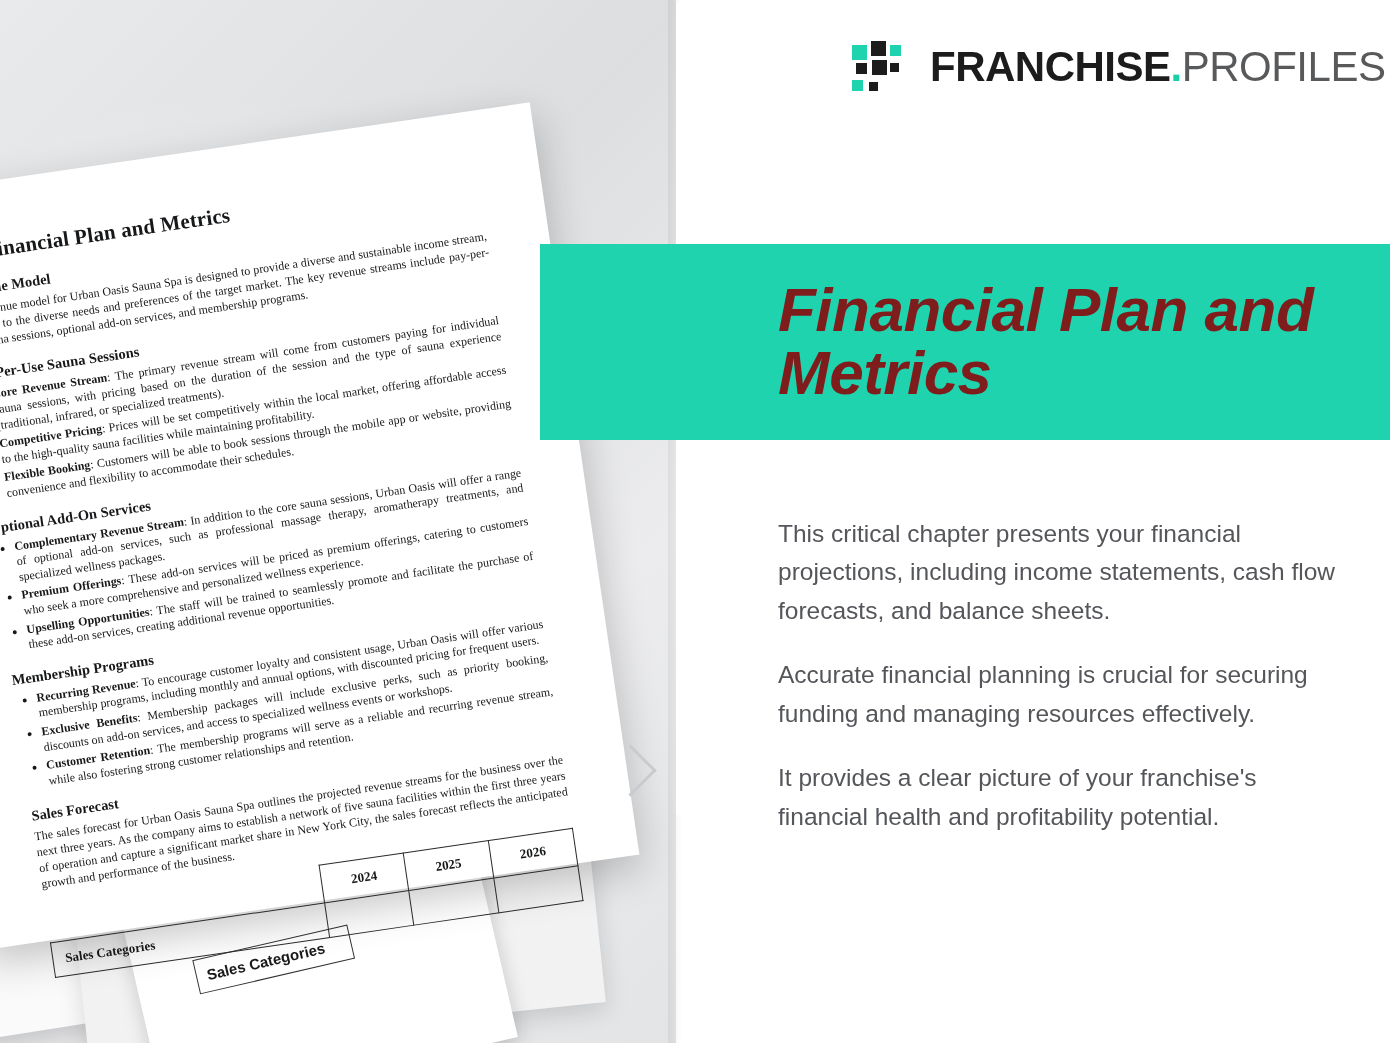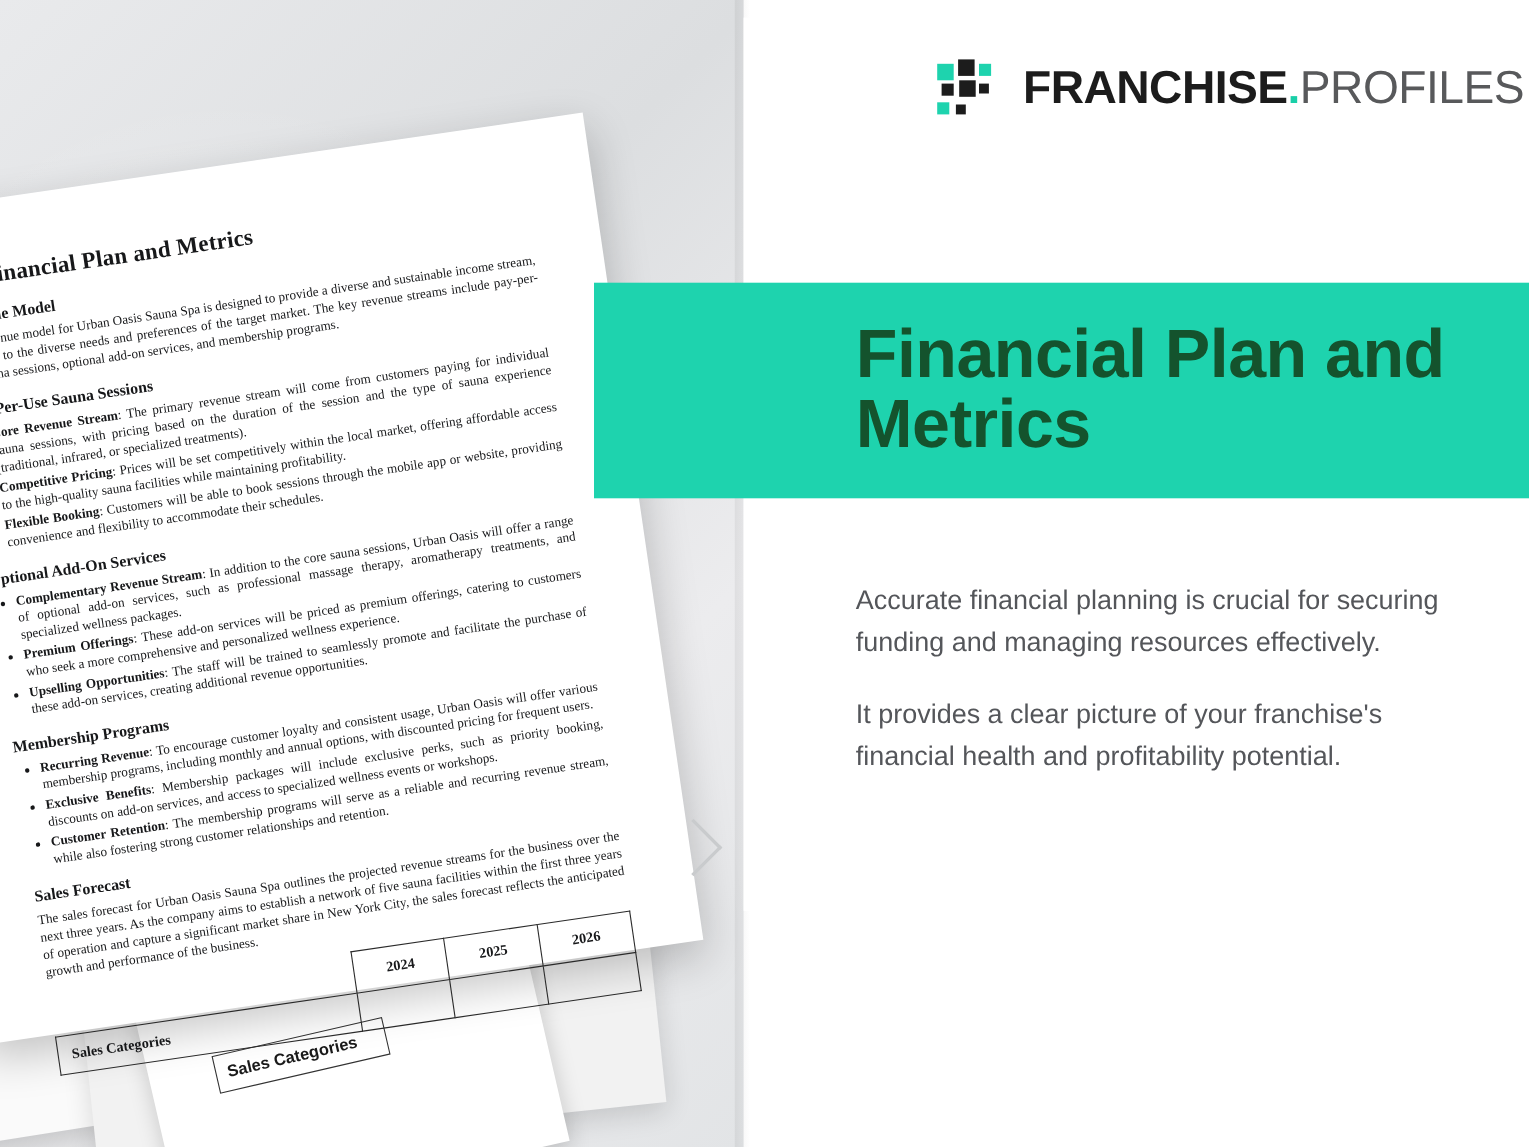--- a/index.html
+++ b/index.html
@@ -139,21 +139,21 @@
     width: 34px;
     height: 34px;
     border-top: 3px solid #c9cbcd;
     border-right: 3px solid #c9cbcd;
     transform: rotate(45deg);
   }
 
   
   .right-panel {
     position: absolute;
-    left: 676px; top: 16px;
+    left: 676px; top: 3px;
     width: 714px; height: 812px;
     background: #ffffff;
   }
 
   .logo-wrap {
     position: absolute;
     left: 176px;
     top: 38px;
     display: flex;
     align-items: center;
@@ -187,23 +187,24 @@
     background: #1ed3ae;
   }
   .title-band h2 {
     position: absolute;
     left: 238px;
     top: 34px;
     margin: 0;
     font-size: 62px;
     font-weight: bold;
     line-height: 1.02;
-    color: #14532d;
+    color: #7f1d1d;
     letter-spacing: -0.5px;
     width: 600px;
+    font-style: italic;
   }
 
   .body-copy {
     position: absolute;
     left: 102px;
     top: 512px;
     width: 570px;
     color: #54565a;
     font-size: 24.5px;
     line-height: 1.57;
@@ -300,16 +301,17 @@
     <span class="logo-text">
       <span class="bold">FRANCHISE</span><span class="dot">.</span><span class="light">PROFILES</span>
     </span>
   </div>
 
   <div class="title-band">
     <h2>Financial Plan and Metrics</h2>
   </div>
 
   <div class="body-copy">
+    <p>This critical chapter presents your financial projections, including income statements, cash flow forecasts, and balance sheets.</p>
     <p>Accurate financial planning is crucial for securing funding and managing resources effectively.</p>
     <p>It provides a clear picture of your franchise's financial health and profitability potential.</p>
   </div>
 </div>
 
 </body></html>

